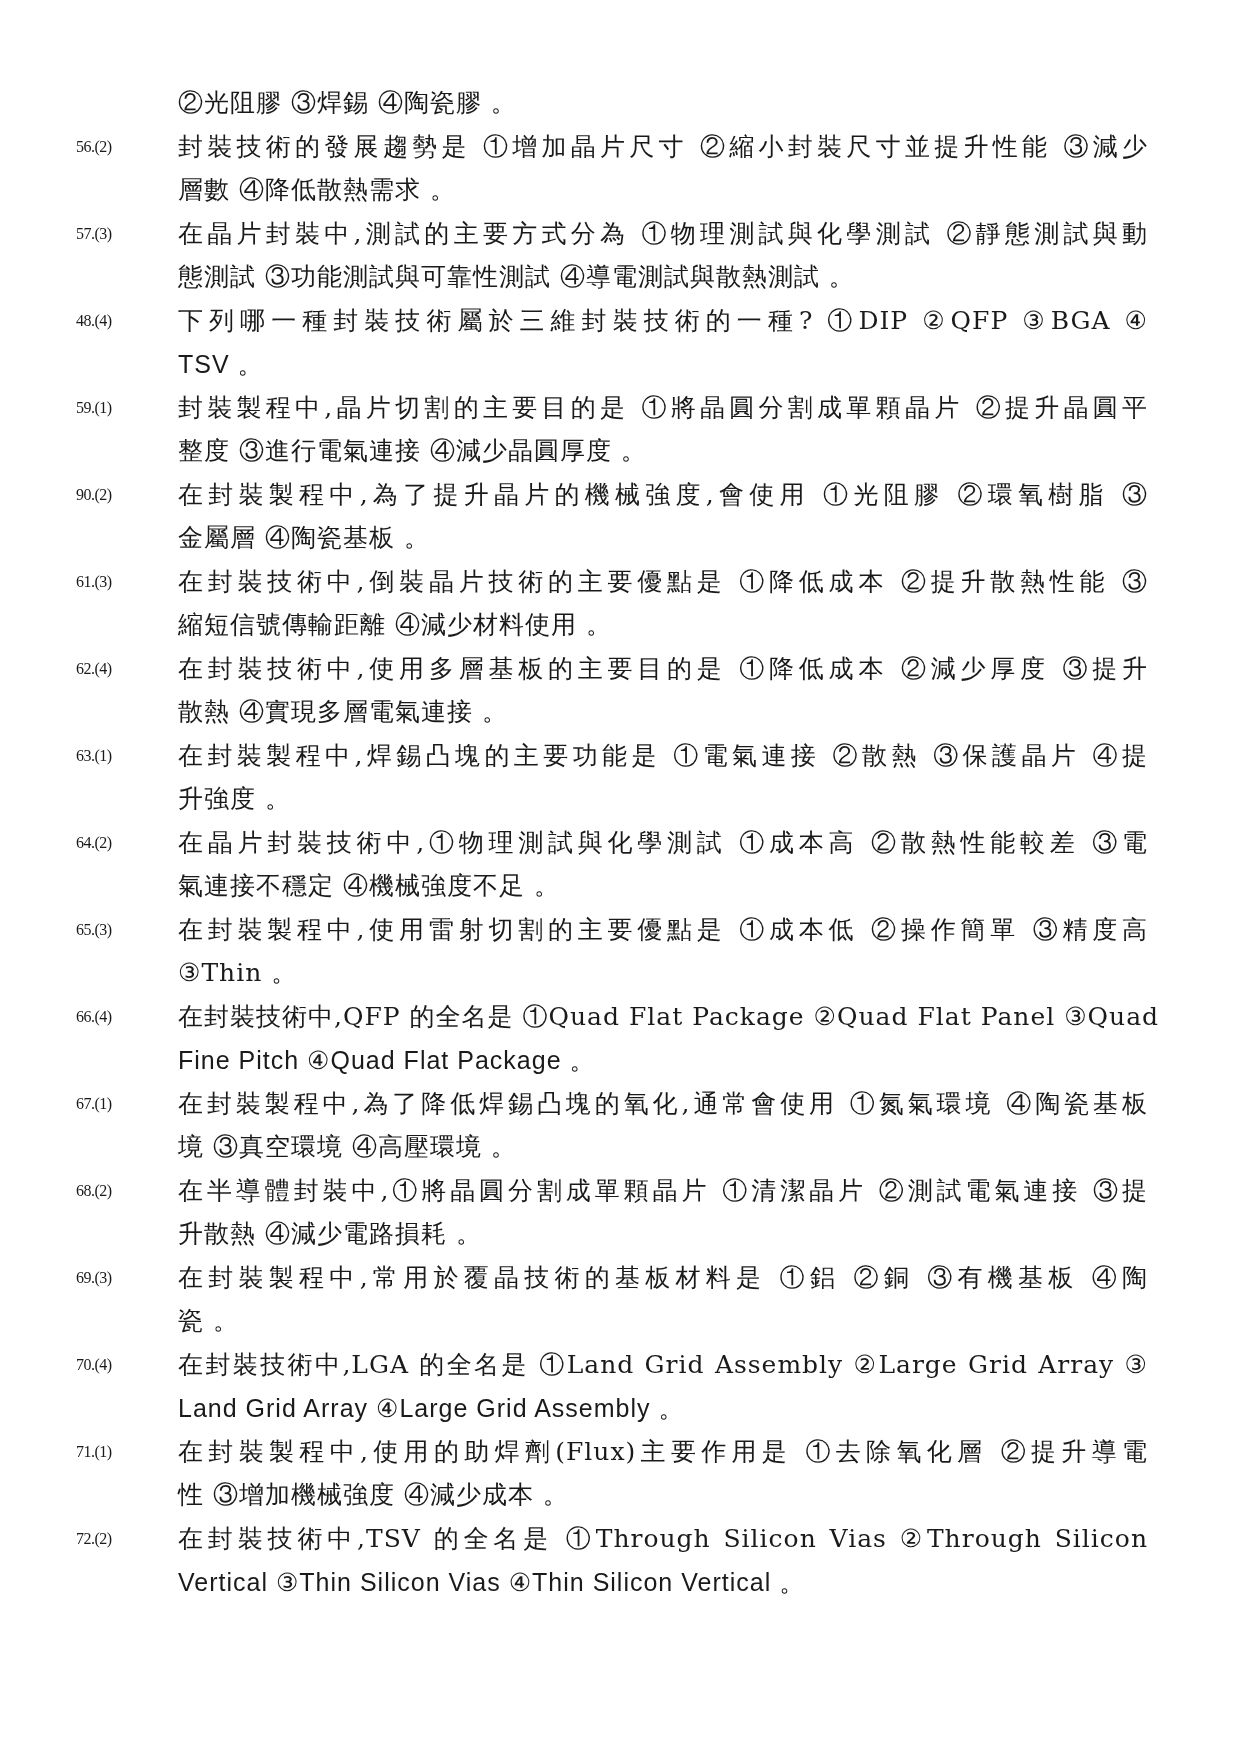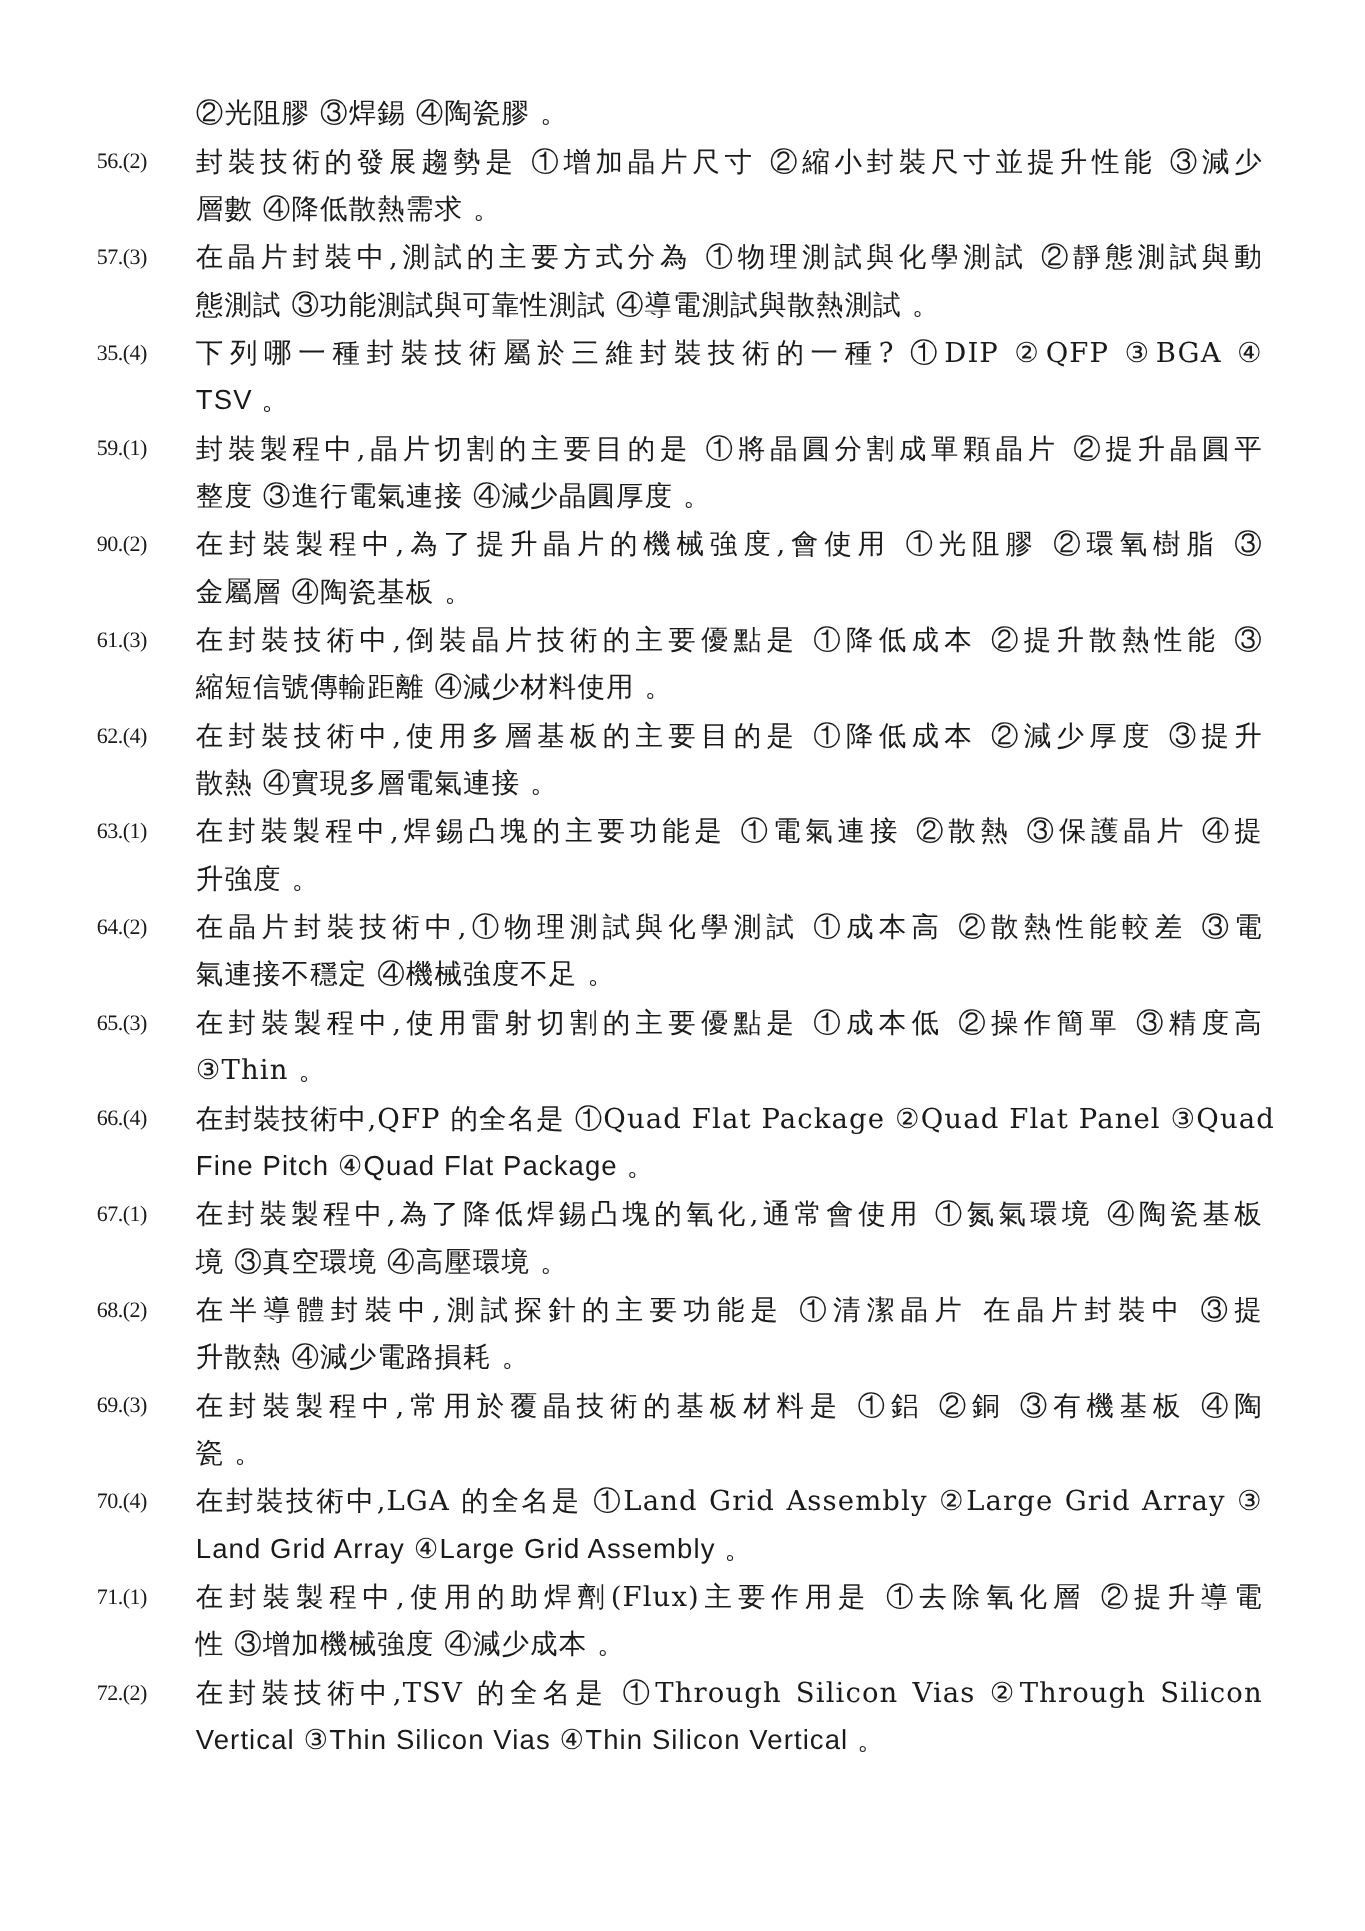--- a/index.html
+++ b/index.html
@@ -1,20 +1,20 @@
 <!DOCTYPE html>
 <html><head>
 <meta charset="utf-8">
 <style>
   html, body { margin:0; padding:0; background:#ffffff; }
   body { width:1241px; height:1755px; position:relative; overflow:hidden;
          font-family:"DejaVu Serif","Liberation Serif",serif; color:#1a1a1a; }
   .page { position:absolute; left:0; top:0; width:1241px; height:1495px; }
   .line { position:absolute; left:0; height:44px; line-height:44px; font-size:25px; white-space:nowrap; }
-  .num { position:absolute; left:88px; width:88px; font-family:"Liberation Serif",serif; font-size:20px; letter-spacing:-0.5px; }
+  .num { position:absolute; left:76px; width:88px; font-family:"Liberation Serif",serif; font-size:16px; letter-spacing:-0.5px; }
   .txt { position:absolute; left:178px; width:970px; text-align:justify; text-align-last:justify; letter-spacing:1px; }
   .txt.last { text-align-last:left; }
   .latin { font-family:Liberation Sans, sans-serif; }
 </style>
 </head>
 <body>
 
 <div class="page">
 
   <div class="line" style="top:81px">
@@ -31,21 +31,21 @@
 
   <div class="line" style="top: 211.5px;">
     <span class="num">57.(3)</span>
     <span class="txt">在晶片封裝中,測試的主要方式分為 ①物理測試與化學測試 ②靜態測試與動</span>
   </div>
   <div class="line" style="top: 255px;">
     <span class="txt last">態測試 ③功能測試與可靠性測試 ④導電測試與散熱測試 。</span>
   </div>
 
   <div class="line" style="top: 298.5px;">
-    <span class="num">35.(4)</span>
+    <span class="num">48.(4)</span>
     <span class="txt">下列哪一種封裝技術屬於三維封裝技術的一種? ①DIP ②QFP ③BGA ④</span>
   </div>
   <div class="line" style="top: 342px;">
     <span class="txt last latin">TSV 。</span>
   </div>
 
   <div class="line" style="top: 385.5px;">
     <span class="num">59.(1)</span>
     <span class="txt">封裝製程中,晶片切割的主要目的是 ①將晶圓分割成單顆晶片 ②提升晶圓平</span>
   </div>
@@ -112,21 +112,21 @@
   <div class="line" style="top: 1081.5px;">
     <span class="num">67.(1)</span>
     <span class="txt">在封裝製程中,為了降低焊錫凸塊的氧化,通常會使用 ①氮氣環境 ④陶瓷基板</span>
   </div>
   <div class="line" style="top: 1125px;">
     <span class="txt last">境 ③真空環境 ④高壓環境 。</span>
   </div>
 
   <div class="line" style="top: 1168.5px;">
     <span class="num">68.(2)</span>
-    <span class="txt">在半導體封裝中,測試探針的主要功能是 ①清潔晶片 在晶片封裝中 ③提</span>
+    <span class="txt">在半導體封裝中,①將晶圓分割成單顆晶片 ①清潔晶片 ②測試電氣連接 ③提</span>
   </div>
   <div class="line" style="top: 1212px;">
     <span class="txt last">升散熱 ④減少電路損耗 。</span>
   </div>
 
   <div class="line" style="top: 1255.5px;">
     <span class="num">69.(3)</span>
     <span class="txt">在封裝製程中,常用於覆晶技術的基板材料是 ①鋁 ②銅 ③有機基板 ④陶</span>
   </div>
   <div class="line" style="top: 1299px;">

